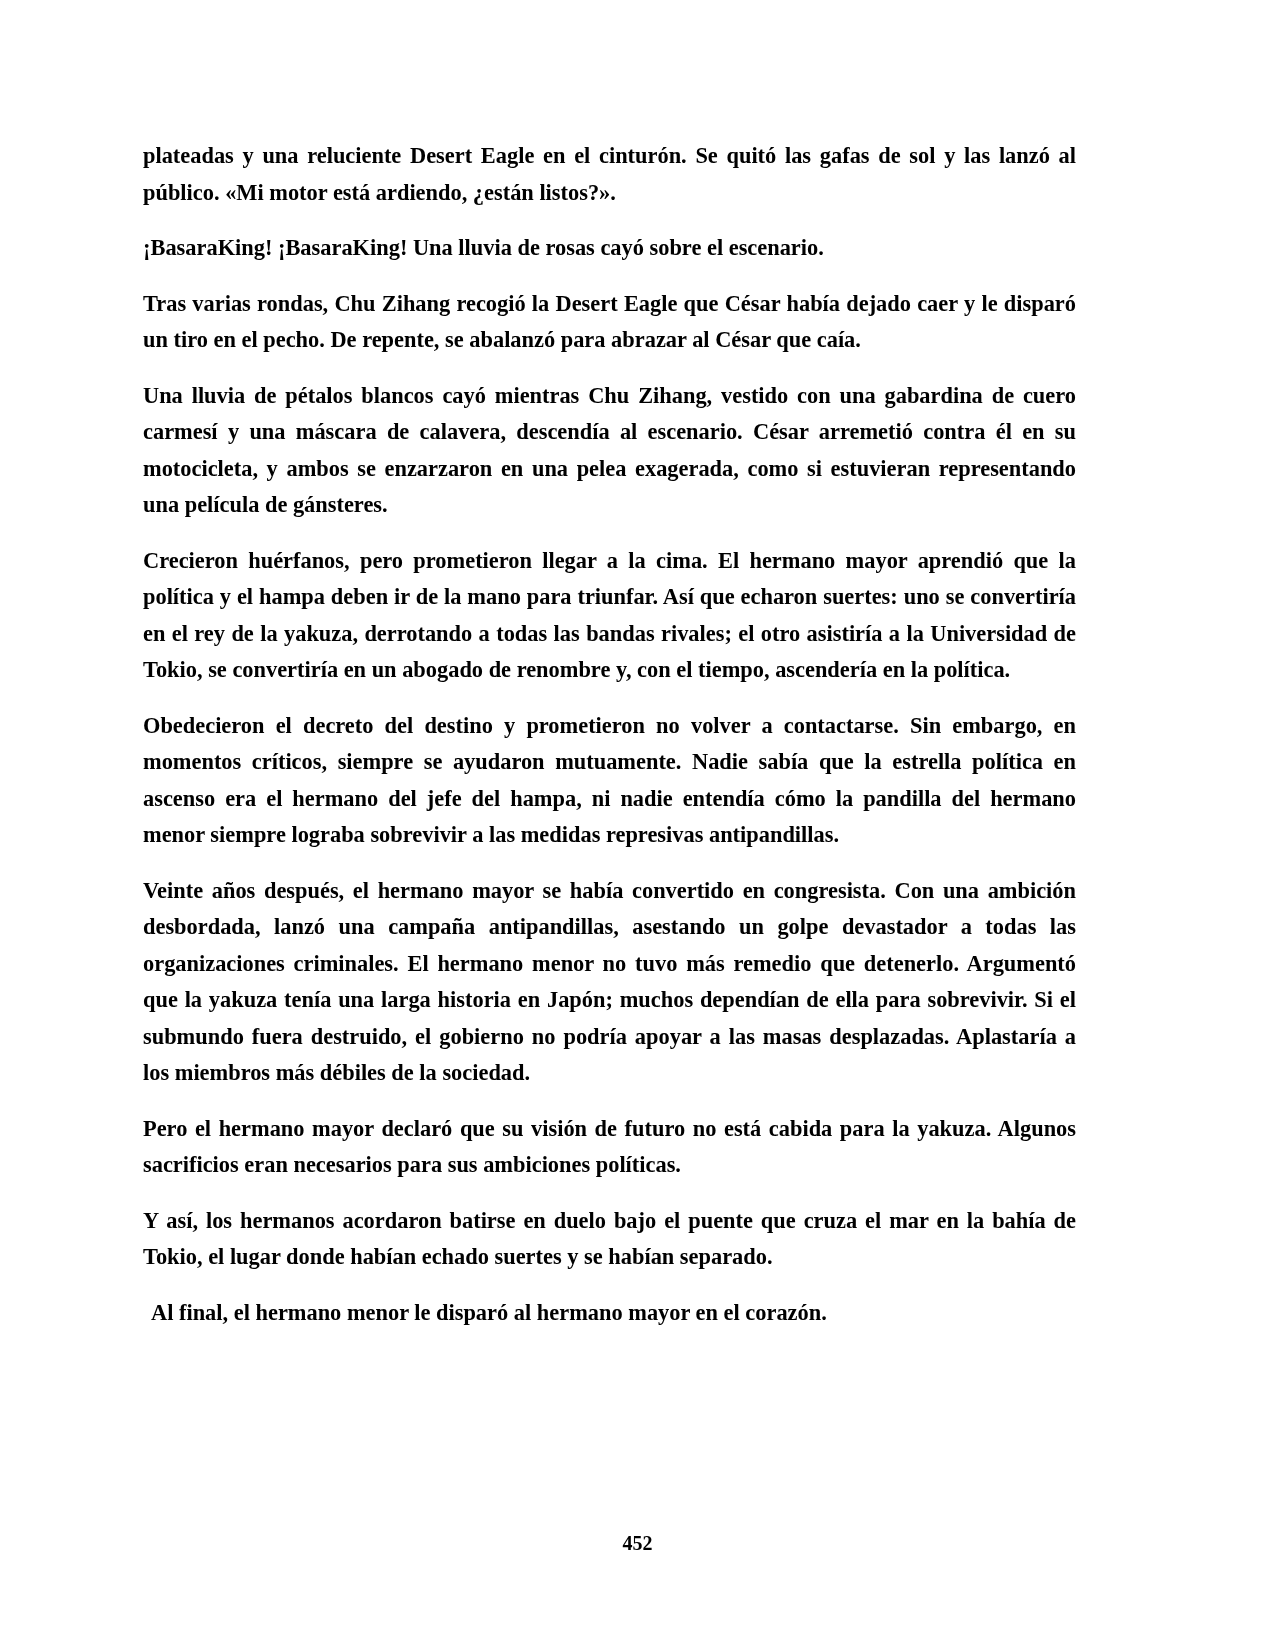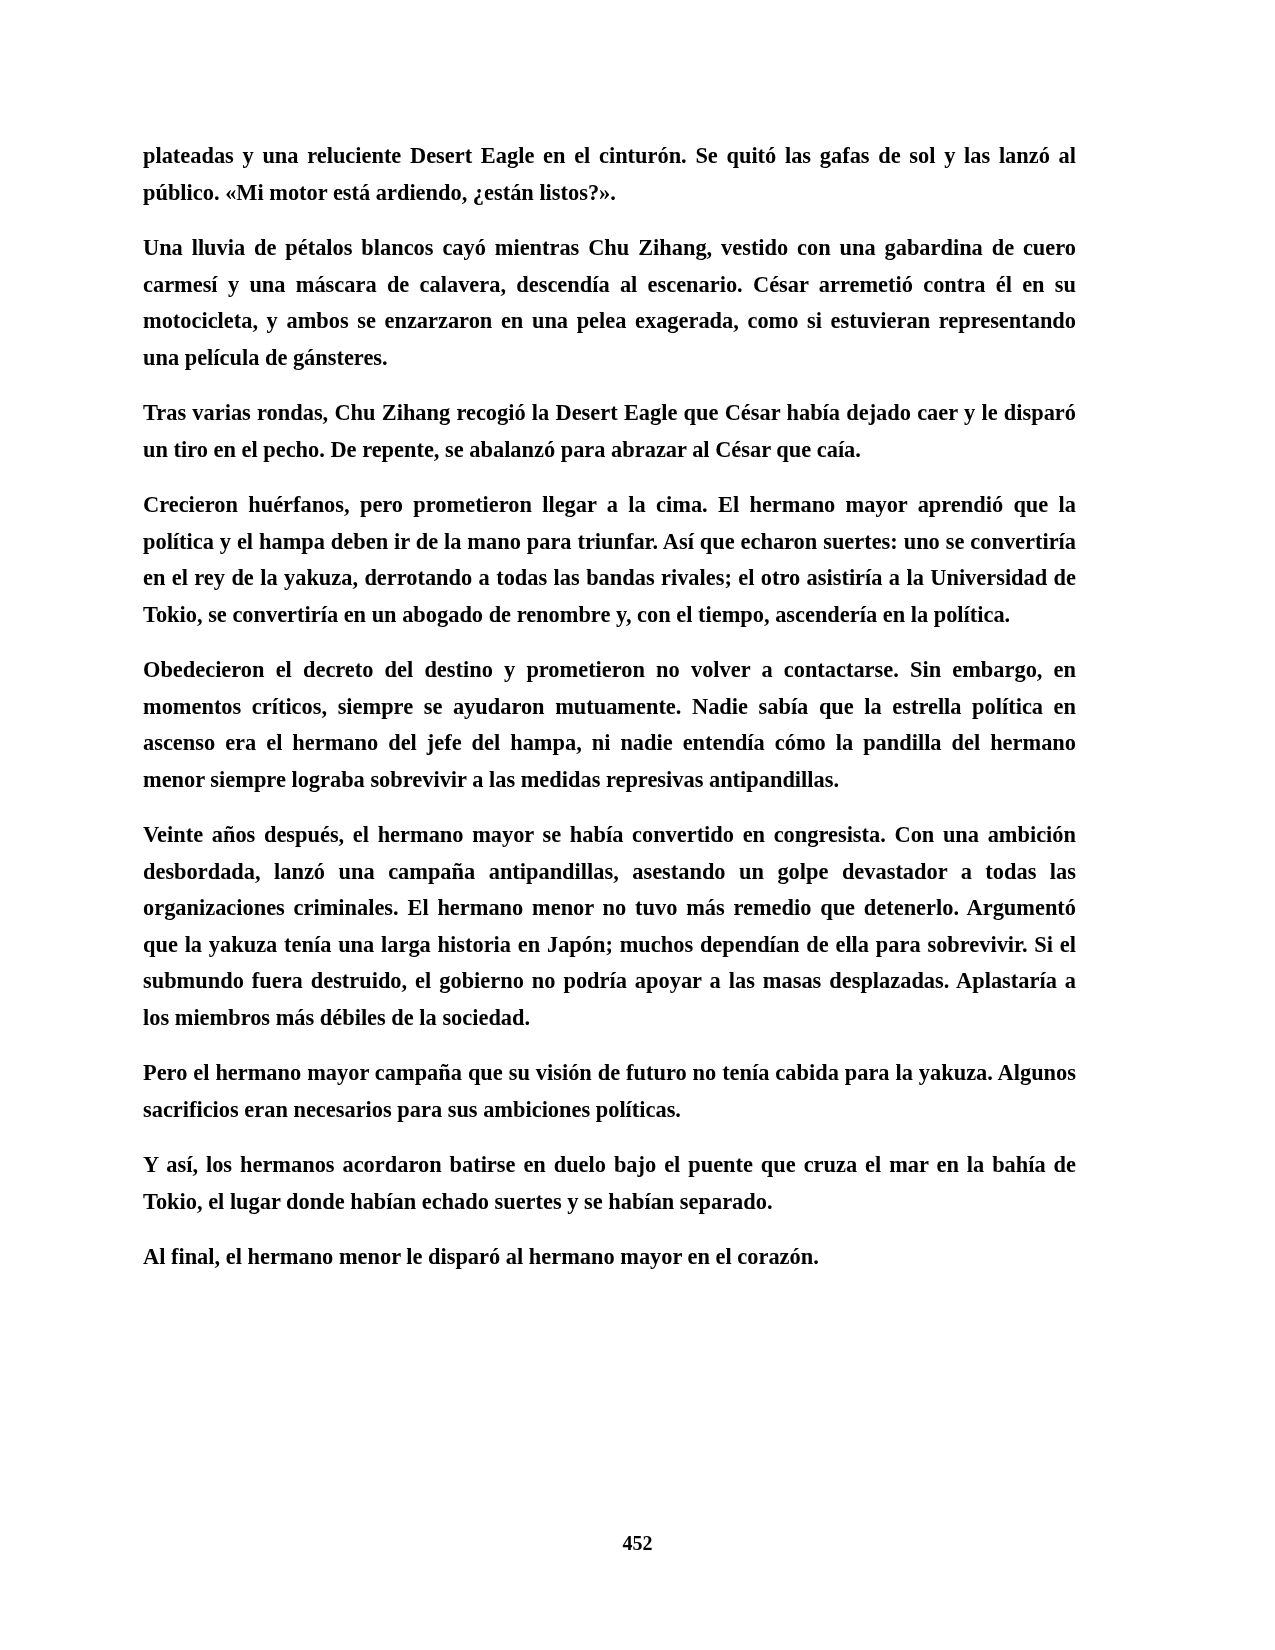--- a/index.html
+++ b/index.html
@@ -32,44 +32,46 @@
     font-size: 22.4px;
     line-height: 36.5px;
     text-align: justify;
     text-justify: inter-word;
     -webkit-hyphens: none;
     hyphens: none;
     word-spacing: 0px;
   }
   .para:last-child {
     margin-bottom: 0;
+    margin-left: 8px;
   }
   .page-number {
     position: absolute;
     left: 0;
     right: 0;
     top: 1530px;
     text-align: center;
     font-size: 20px;
     line-height: 26px;
     font-family: "Liberation Serif", "DejaVu Serif", serif;
   }
 </style>
 </head>
 <body>
 
 <div class="page">
 
   <div class="text-block">
     <p class="para">plateadas y una reluciente Desert Eagle en el cinturón. Se quitó las gafas de sol y las lanzó al público. «Mi motor está ardiendo, ¿están listos?».</p>
+    <p class="para">¡BasaraKing! ¡BasaraKing! Una lluvia de rosas cayó sobre el escenario.</p>
+    <p class="para">Tras varias rondas, Chu Zihang recogió la Desert Eagle que César había dejado caer y le disparó un tiro en el pecho. De repente, se abalanzó para abrazar al César que caía.</p>
     <p class="para">Una lluvia de pétalos blancos cayó mientras Chu Zihang, vestido con una gabardina de cuero carmesí y una máscara de calavera, descendía al escenario. César arremetió contra él en su motocicleta, y ambos se enzarzaron en una pelea exagerada, como si estuvieran representando una película de gánsteres.</p>
-    <p class="para">Tras varias rondas, Chu Zihang recogió la Desert Eagle que César había dejado caer y le disparó un tiro en el pecho. De repente, se abalanzó para abrazar al César que caía.</p>
     <p class="para">Crecieron huérfanos, pero prometieron llegar a la cima. El hermano mayor aprendió que la política y el hampa deben ir de la mano para triunfar. Así que echaron suertes: uno se convertiría en el rey de la yakuza, derrotando a todas las bandas rivales; el otro asistiría a la Universidad de Tokio, se convertiría en un abogado de renombre y, con el tiempo, ascendería en la política.</p>
     <p class="para">Obedecieron el decreto del destino y prometieron no volver a contactarse. Sin embargo, en momentos críticos, siempre se ayudaron mutuamente. Nadie sabía que la estrella política en ascenso era el hermano del jefe del hampa, ni nadie entendía cómo la pandilla del hermano menor siempre lograba sobrevivir a las medidas represivas antipandillas.</p>
     <p class="para">Veinte años después, el hermano mayor se había convertido en congresista. Con una ambición desbordada, lanzó una campaña antipandillas, asestando un golpe devastador a todas las organizaciones criminales. El hermano menor no tuvo más remedio que detenerlo. Argumentó que la yakuza tenía una larga historia en Japón; muchos dependían de ella para sobrevivir. Si el submundo fuera destruido, el gobierno no podría apoyar a las masas desplazadas. Aplastaría a los miembros más débiles de la sociedad.</p>
-    <p class="para">Pero el hermano mayor campaña que su visión de futuro no tenía cabida para la yakuza. Algunos sacrificios eran necesarios para sus ambiciones políticas.</p>
+    <p class="para">Pero el hermano mayor declaró que su visión de futuro no está cabida para la yakuza. Algunos sacrificios eran necesarios para sus ambiciones políticas.</p>
     <p class="para">Y así, los hermanos acordaron batirse en duelo bajo el puente que cruza el mar en la bahía de Tokio, el lugar donde habían echado suertes y se habían separado.</p>
     <p class="para">Al final, el hermano menor le disparó al hermano mayor en el corazón.</p>
   </div>
 
   <div class="page-number">452</div>
 
 </div>
 
 </body></html>

